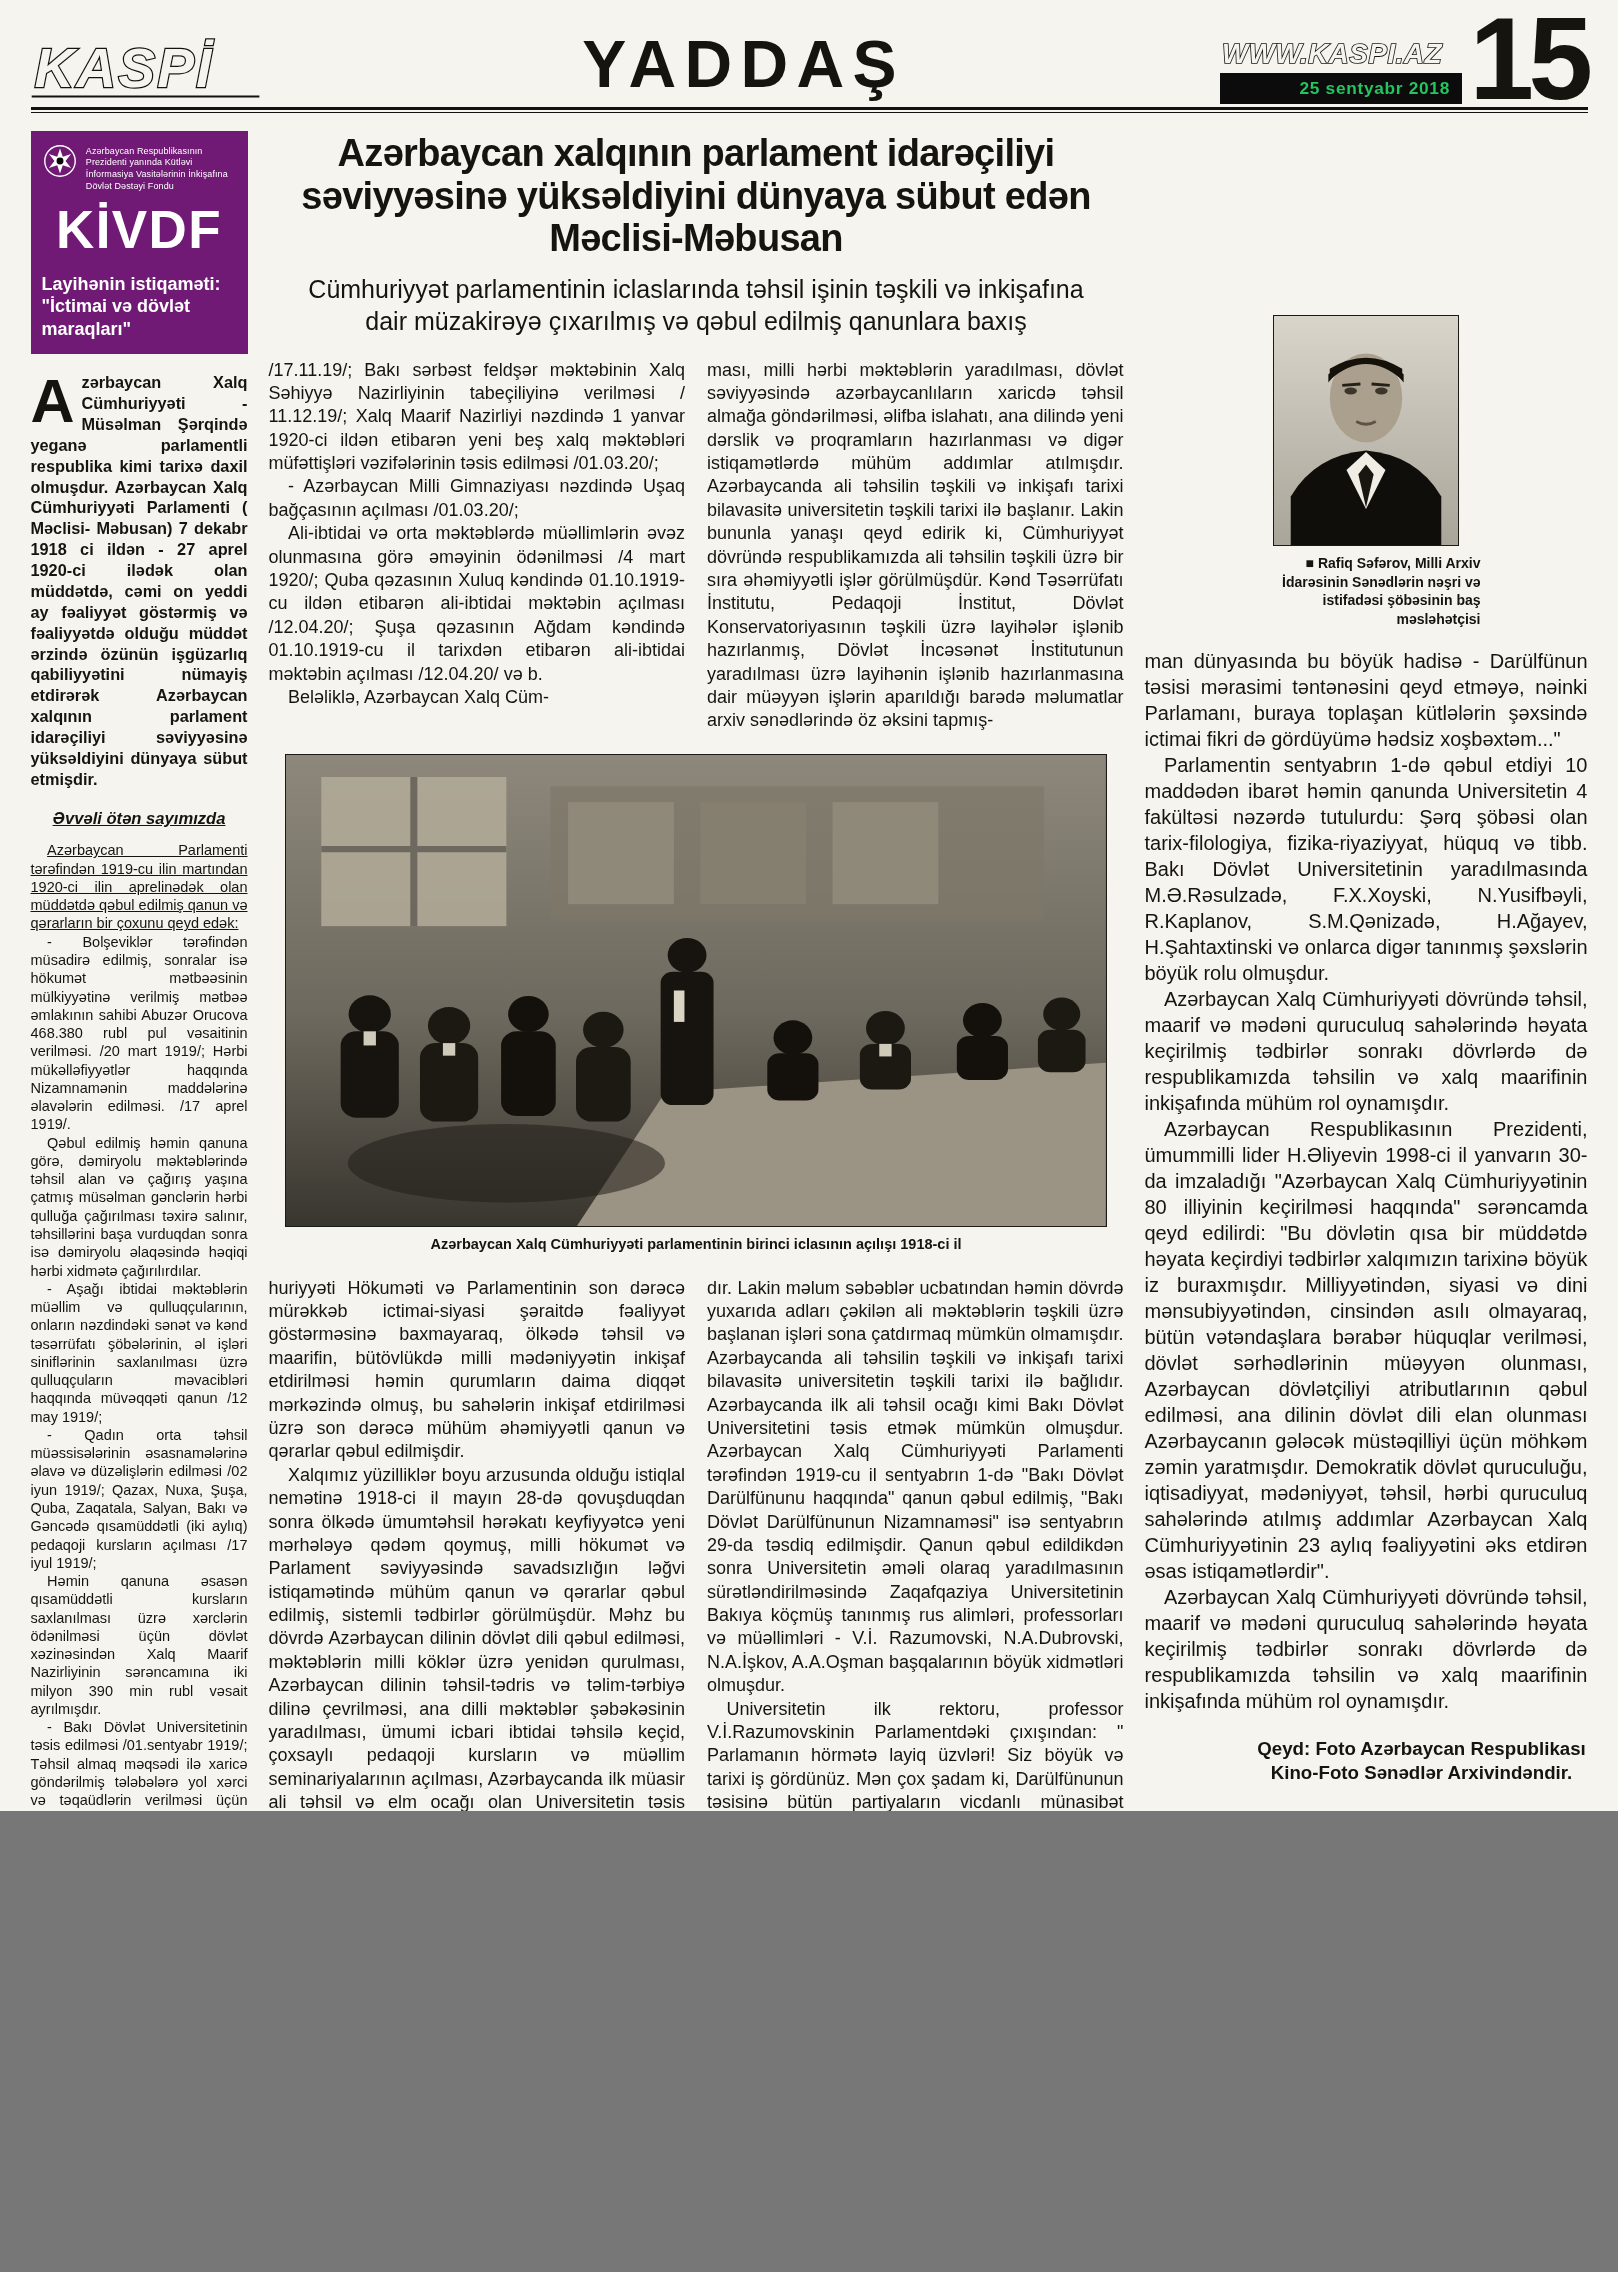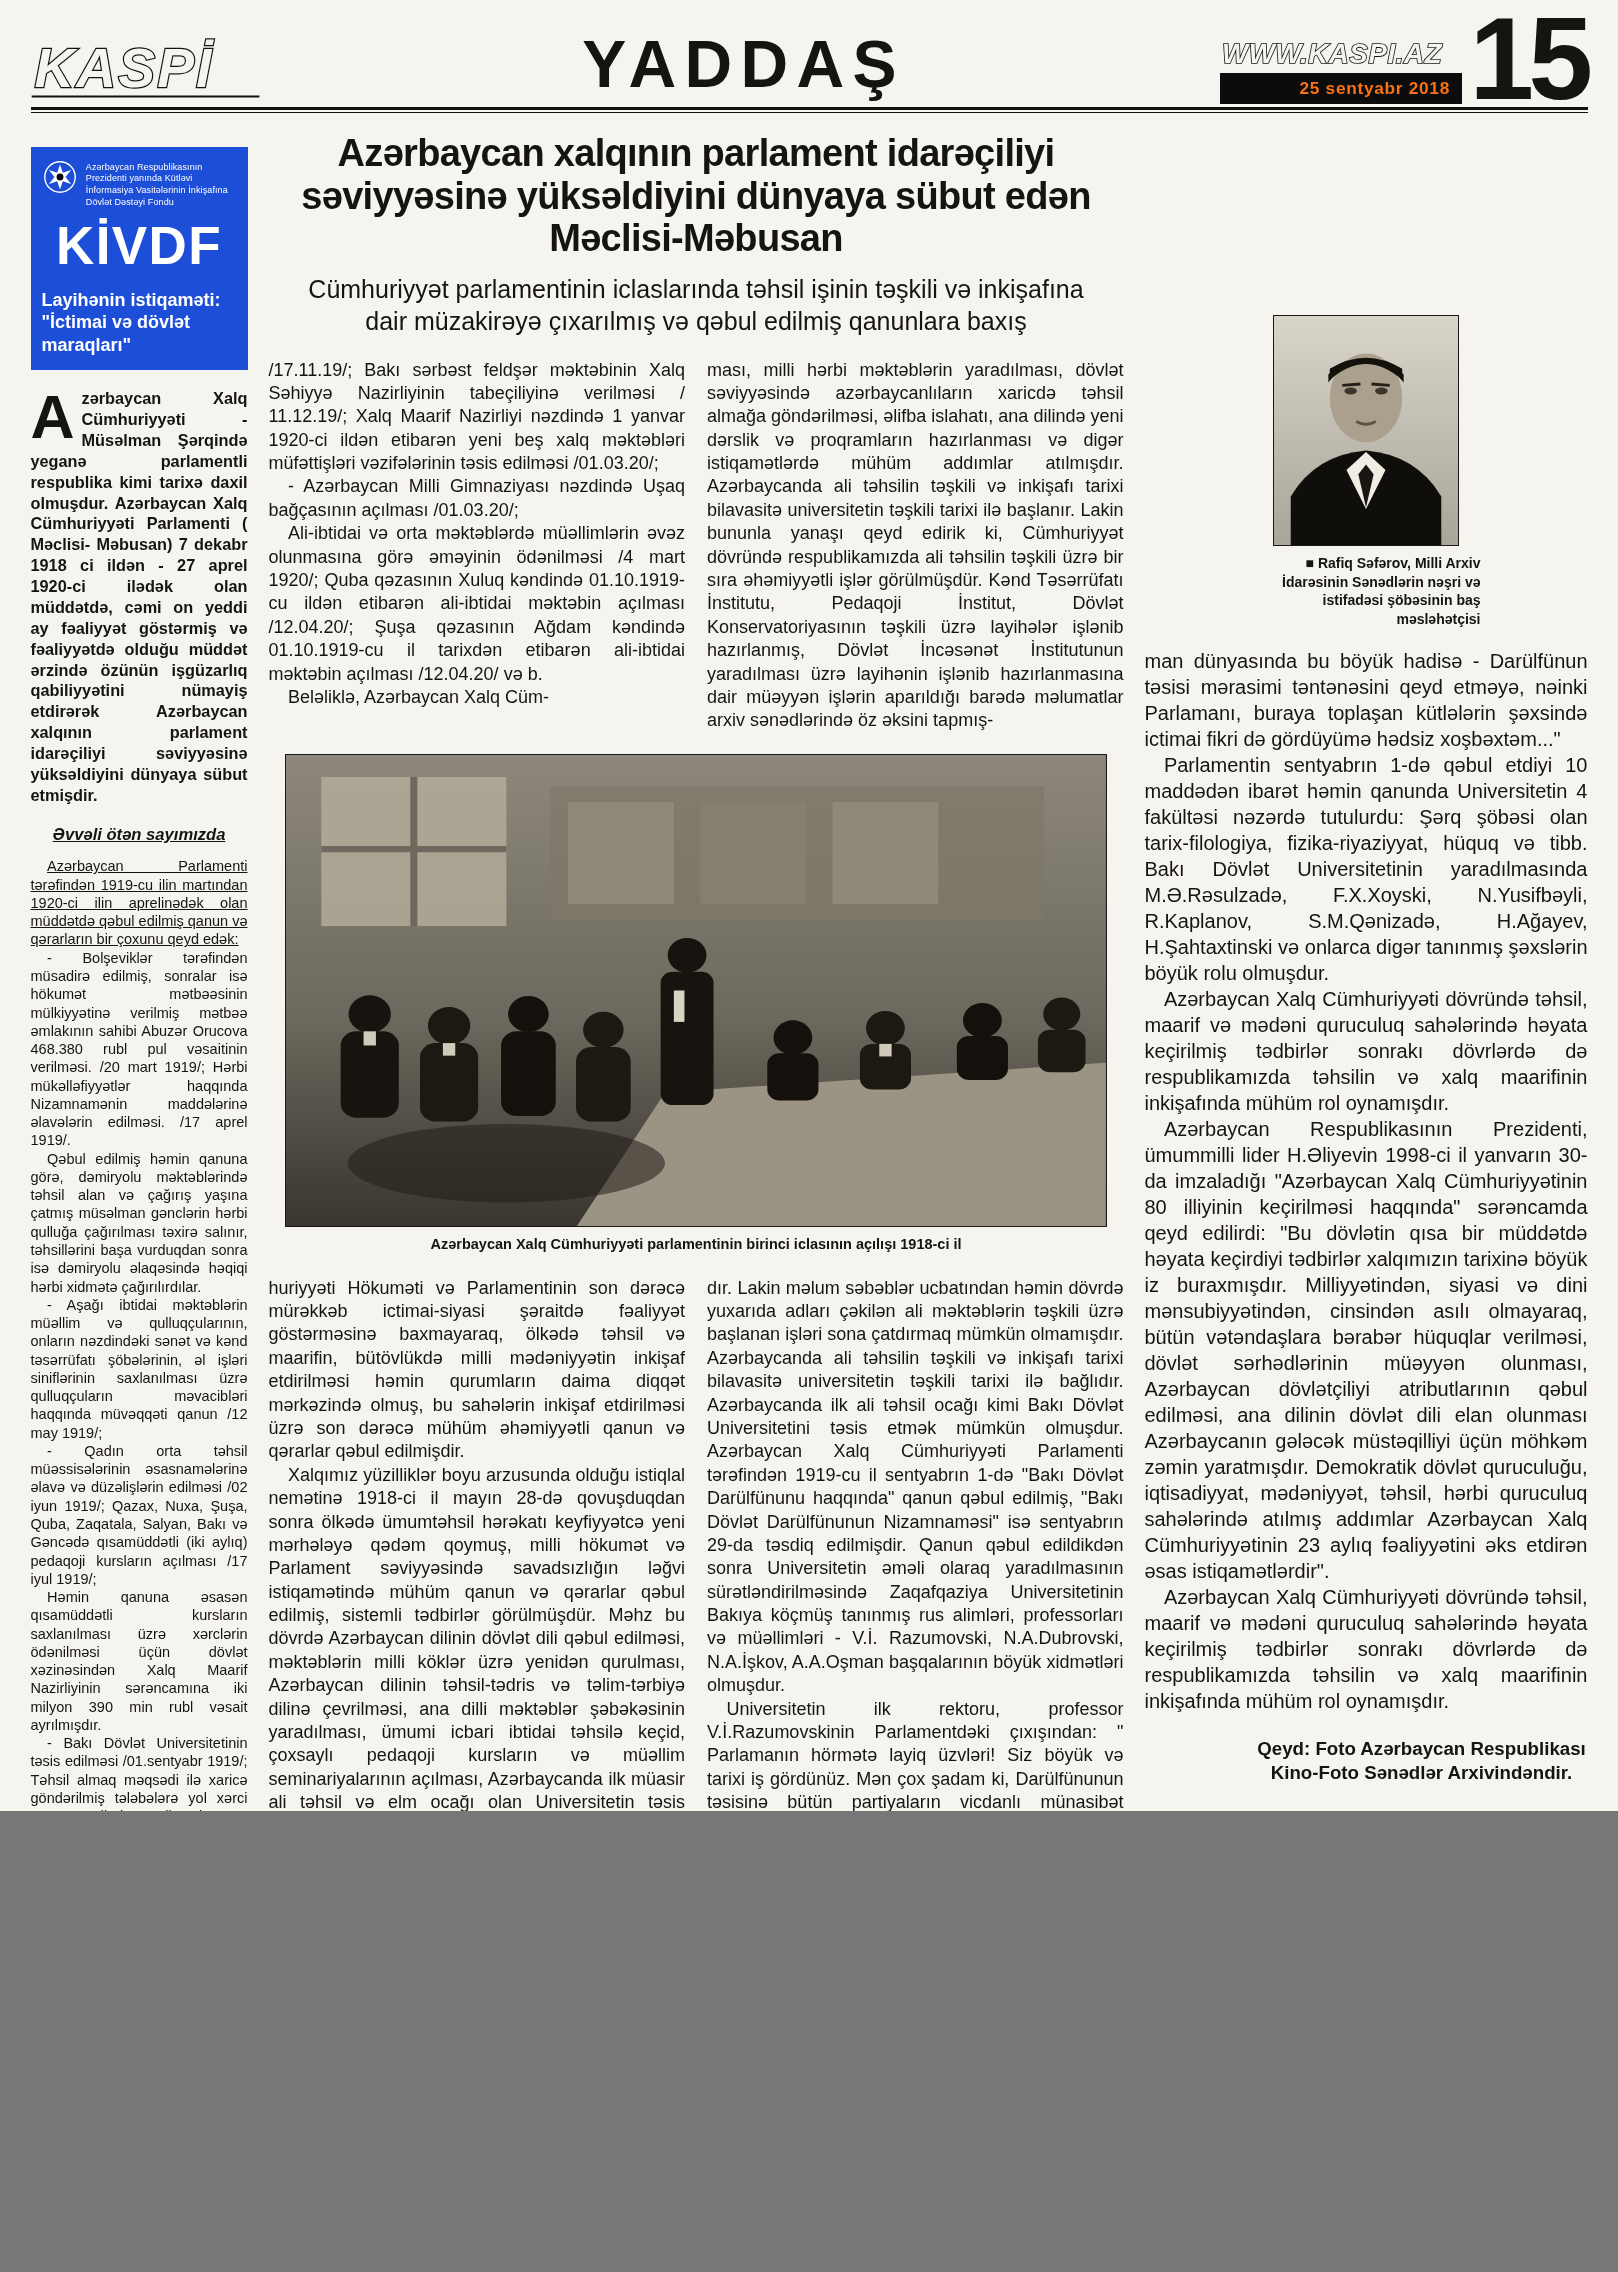--- a/index.html
+++ b/index.html
@@ -12,30 +12,30 @@
     overflow: hidden;
     position: relative;
     margin: 0 auto;
   }
   
   .header { display: flex; align-items: flex-end; justify-content: space-between; padding: 18px 30.5px 0 30.5px; height: 104px; }
   .logo-wrap { width: 236px; }
   .section-title { font-size: 66px; font-weight: bold; letter-spacing: 8.3px; line-height: 1; padding-bottom: 7px; }
   .header-right { display: flex; align-items: flex-end; gap: 7px; }
   .site-stack { display: flex; flex-direction: column; gap: 3.5px; }
-  .date-bar { background: #0c0c0c; color: #f97316; font-size: 17.3px; font-weight: bold; text-align: right; padding: 4.8px 12.5px; letter-spacing: 0.7px; }
+  .date-bar { background: #0c0c0c; color: #22c55e; font-size: 17.3px; font-weight: bold; text-align: right; padding: 4.8px 12.5px; letter-spacing: 0.7px; }
   .page-number { font-size: 116px; font-weight: bold; line-height: 0.78; letter-spacing: -5.5px; }
   .header-rule { border-top: 3.5px solid #121212; border-bottom: 1.4px solid #121212; height: 6.2px; margin: 2.8px 30.5px 0 30.5px; }
   
   .body-grid { display: flex; gap: 21px; padding: 18px 30.5px 0 30.5px; align-items: flex-start; }
   .col1 { flex: 0 0 217px; width: 217px; }
   .mid  { flex: 0 0 855px; width: 855px; }
   .col4 { flex: 1 1 auto; min-width: 0; padding-top: 184px; }
   
-  .kivdf-box { background: #1d4ed8; color: #fff; padding: 12.5px 11px 14px 11px; margin-bottom: 18px; margin-top: 16px; }
+  .kivdf-box { background: #701a75; color: #fff; padding: 12.5px 11px 14px 11px; margin-bottom: 18px; }
   .kivdf-head { display: flex; gap: 8.3px; margin-bottom: 2.8px; }
   .kivdf-head svg { flex: 0 0 36px; }
   .kivdf-fund-name { font-size: 9px; line-height: 1.3; letter-spacing: 0.1px; padding-top: 2.1px; }
   .kivdf-acronym { font-size: 53px; font-weight: bold; text-align: center; letter-spacing: 1.4px; margin: 7px 0 12.5px 0; }
   .kivdf-direction-label { font-size: 18px; font-weight: bold; line-height: 1.25; }
   .kivdf-direction-value { font-size: 18px; font-weight: bold; line-height: 1.25; }
   
   .lead { font-size: 16.3px; font-weight: bold; line-height: 1.28; text-align: justify; }
   .dropcap { float: left; font-size: 61px; line-height: 48px; padding: 4.2px 7px 0 0; font-weight: bold; }
   .continuation-heading { text-align: center; font-size: 16.6px; font-weight: bold; font-style: italic; text-decoration: underline; margin: 19.4px 0 12.5px 0; }

